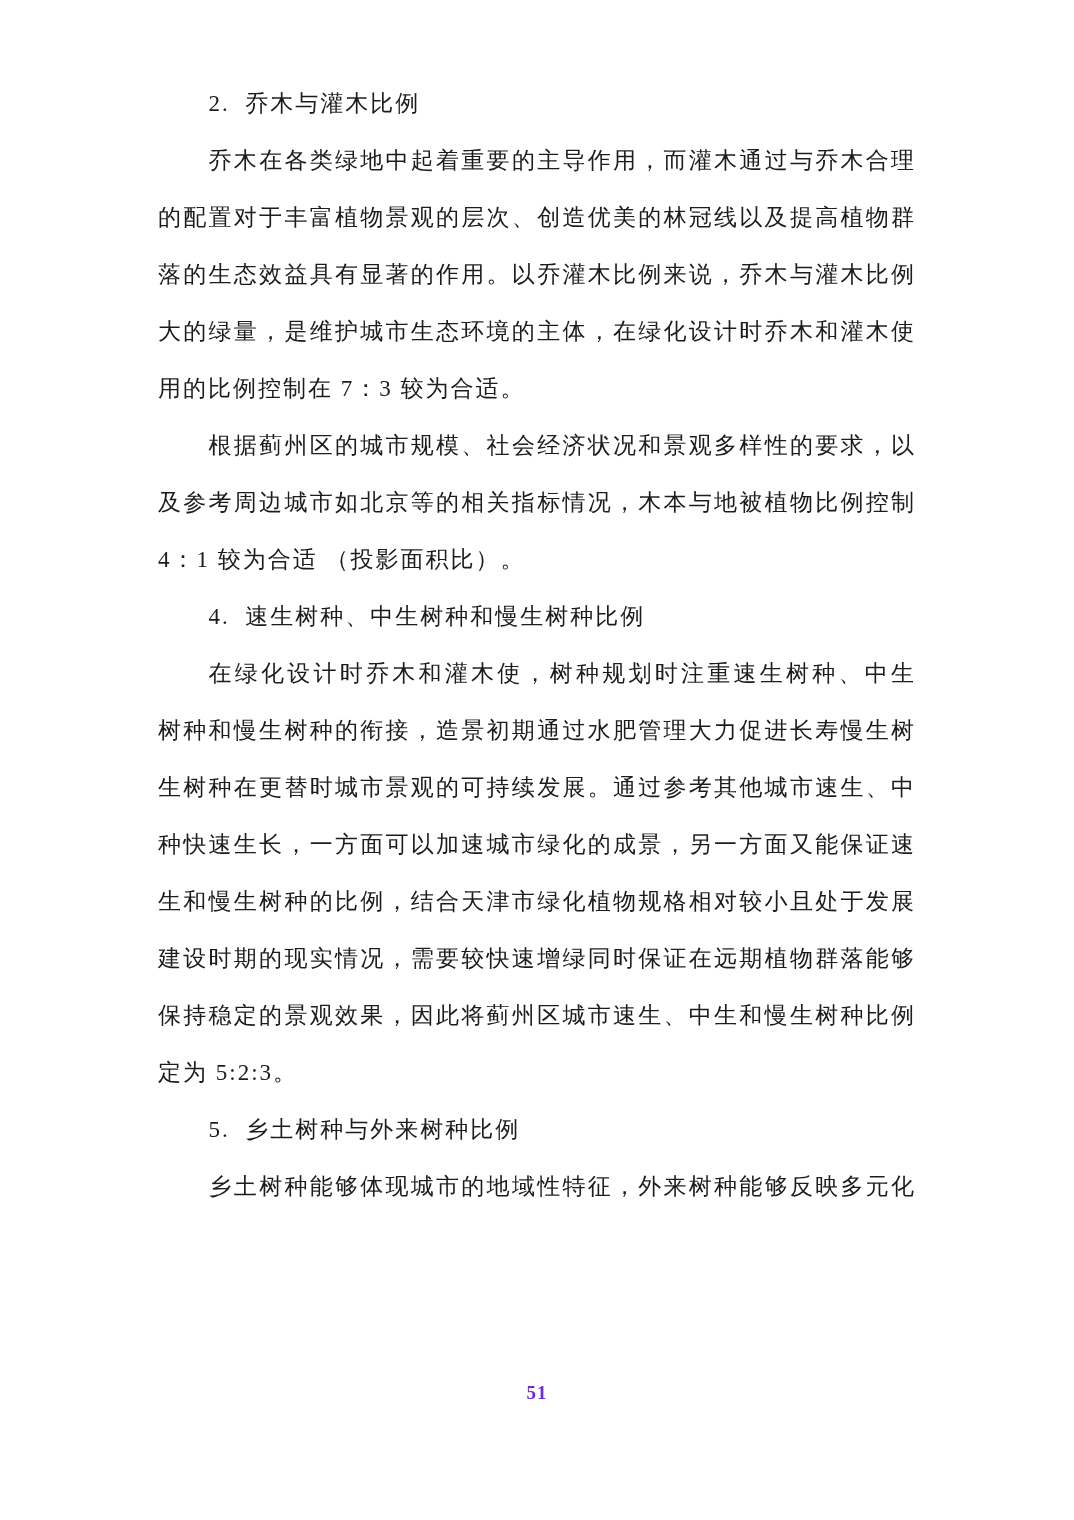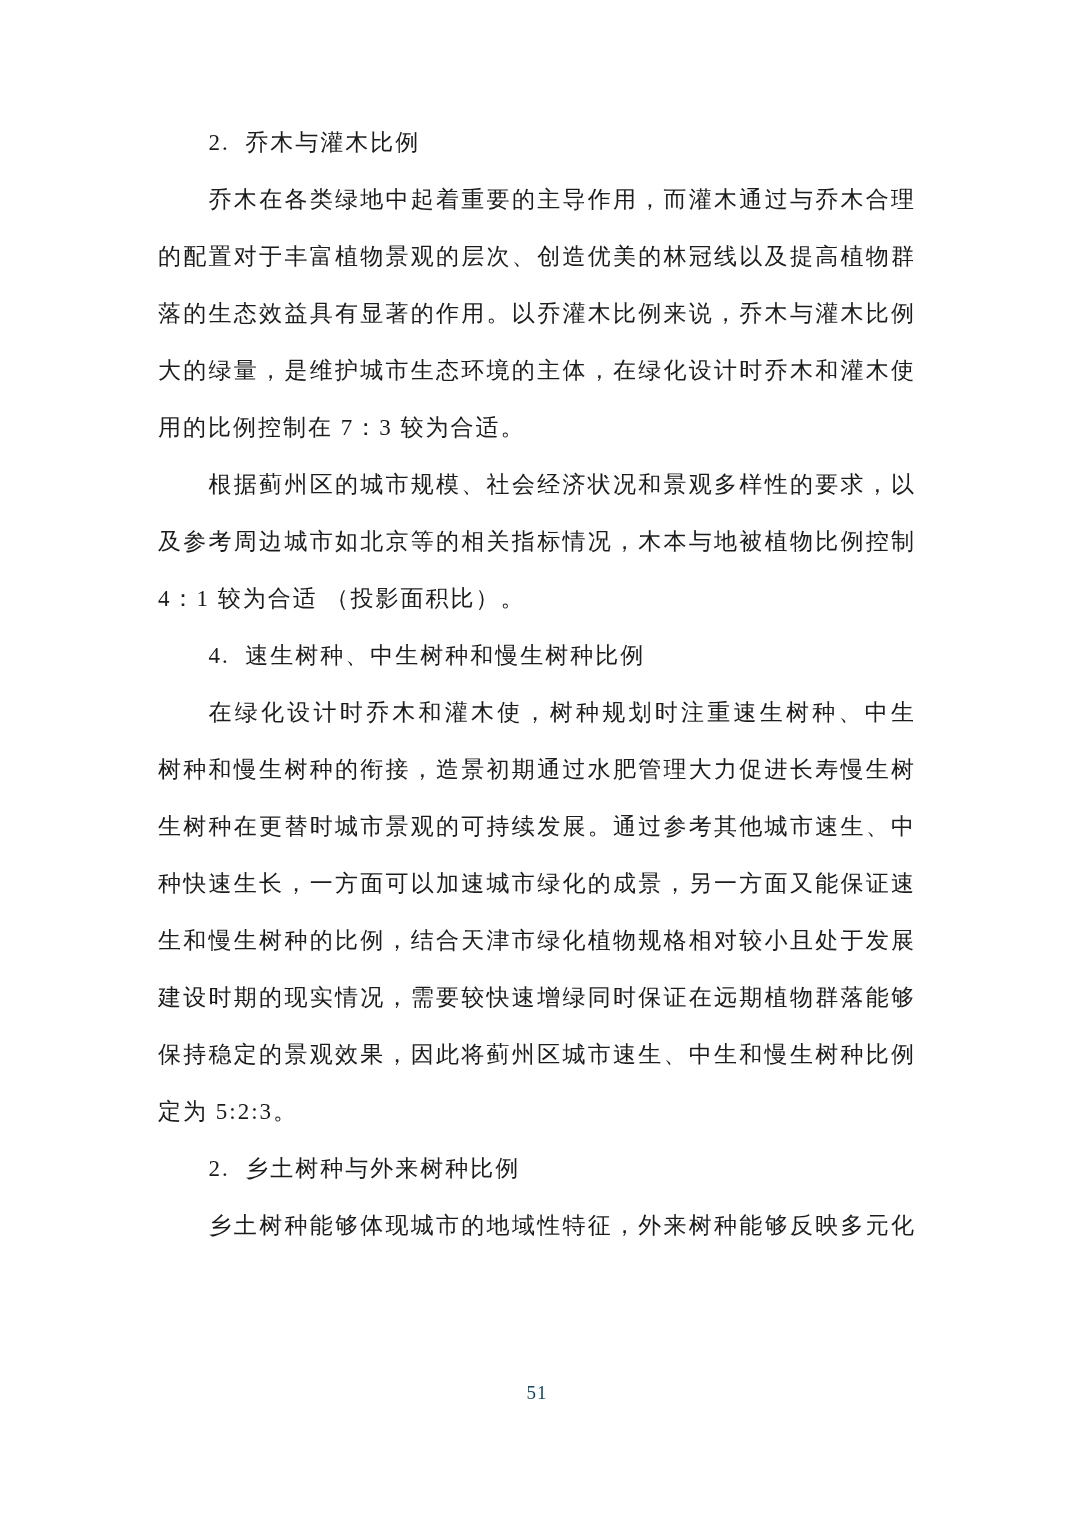--- a/index.html
+++ b/index.html
@@ -12,21 +12,21 @@
     height: 1520px;
     position: relative;
     font-family: "Liberation Serif", "DejaVu Serif", serif;
     color: #1c1c1c;
     overflow: hidden;
   }
   .page {
     box-sizing: border-box;
     width: 1074px;
     height: 1520px;
-    padding: 114px 158px 0 158px;
+    padding: 75px 158px 0 158px;
     background: #ffffff;
   }
   .text-body {
     width: 758px;
   }
   .line {
     display: block;
     height: 57px;
     line-height: 57px;
     font-size: 23px;
@@ -44,21 +44,22 @@
     text-indent: 2.2em;
   }
   .page-number {
     position: absolute;
     left: 0;
     top: 1382px;
     width: 1074px;
     text-align: center;
     font-size: 19px;
     letter-spacing: 1px;
-    color: #0c4a6e;
+    color: #6d28d9;
+    font-weight: bold;
   }
 </style>
 </head>
 <body>
 
 <div class="page">
   <div class="text-body" id="text-body">
       <div class="line indent">2.  乔木与灌木比例</div>
       <div class="line indent fill">乔木在各类绿地中起着重要的主导作用，而灌木通过与乔木合理</div>
       <div class="line fill">的配置对于丰富植物景观的层次、创造优美的林冠线以及提高植物群</div>
@@ -70,18 +71,18 @@
       <div class="line">4：1 较为合适 （投影面积比）。</div>
       <div class="line indent">4.  速生树种、中生树种和慢生树种比例</div>
       <div class="line indent fill">在绿化设计时乔木和灌木使，树种规划时注重速生树种、中生</div>
       <div class="line fill">树种和慢生树种的衔接，造景初期通过水肥管理大力促进长寿慢生树</div>
       <div class="line fill">生树种在更替时城市景观的可持续发展。通过参考其他城市速生、中</div>
       <div class="line fill">种快速生长，一方面可以加速城市绿化的成景，另一方面又能保证速</div>
       <div class="line fill">生和慢生树种的比例，结合天津市绿化植物规格相对较小且处于发展</div>
       <div class="line fill">建设时期的现实情况，需要较快速增绿同时保证在远期植物群落能够</div>
       <div class="line fill">保持稳定的景观效果，因此将蓟州区城市速生、中生和慢生树种比例</div>
       <div class="line">定为 5:2:3。</div>
-      <div class="line indent">2.  乡土树种与外来树种比例</div>
+      <div class="line indent">5.  乡土树种与外来树种比例</div>
       <div class="line indent fill">乡土树种能够体现城市的地域性特征，外来树种能够反映多元化</div>
     </div>
 </div>
 
 <div class="page-number">51</div>
 
 </body></html>

